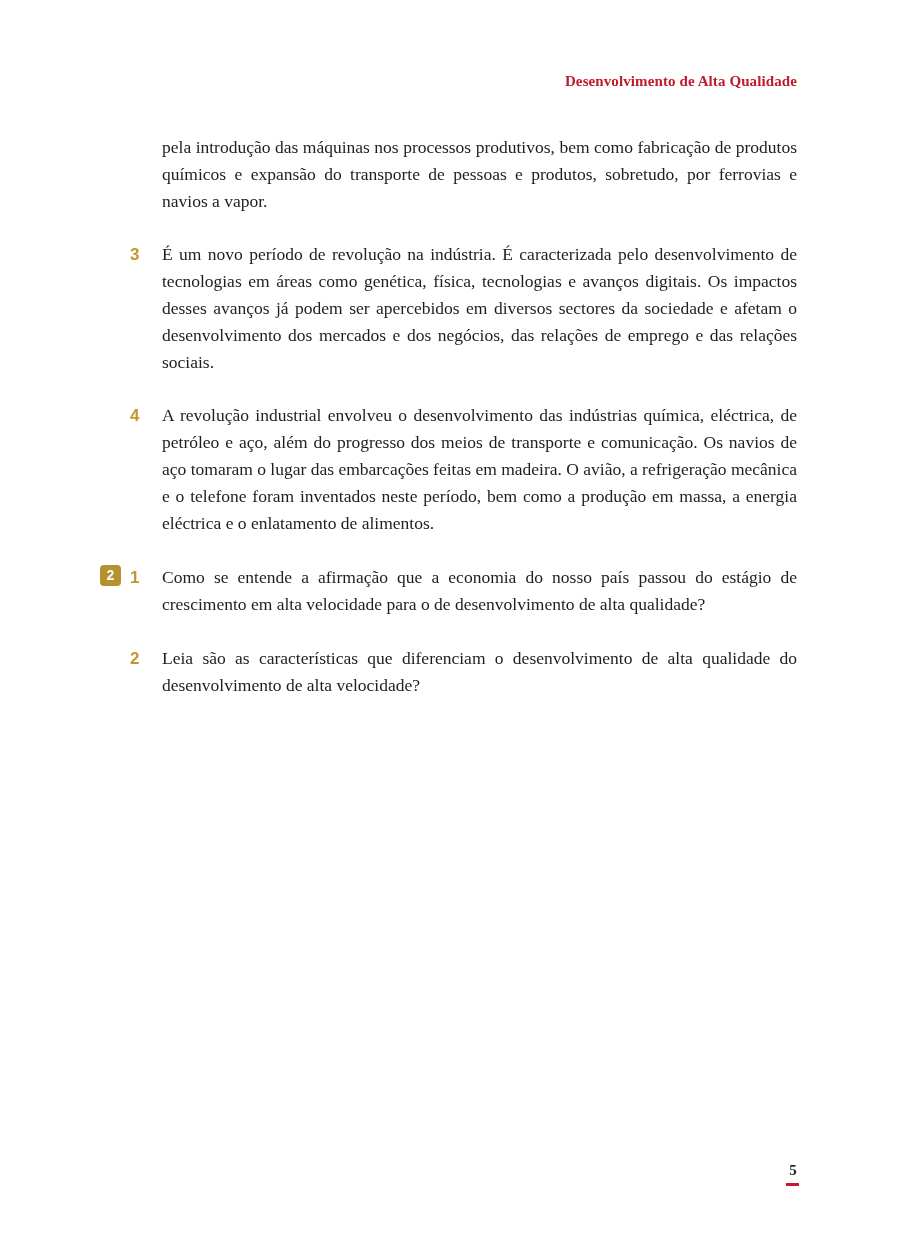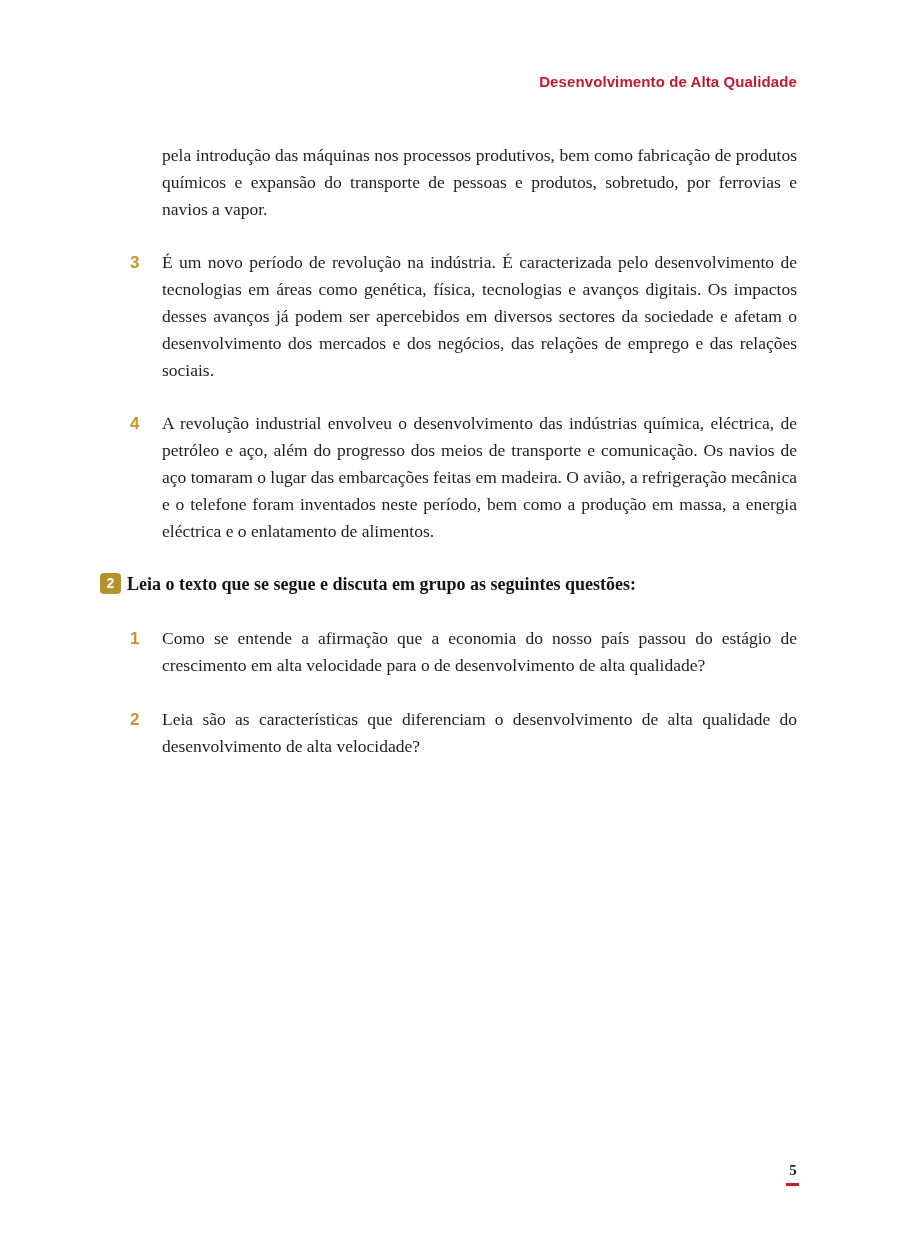--- a/index.html
+++ b/index.html
@@ -10,30 +10,30 @@
     height: 1256px;
     background: #ffffff;
     overflow: hidden;
     font-family: "Liberation Serif", "DejaVu Serif", serif;
     color: var(--text, #1e1e1e);
   }
   .running-head {
     position: absolute;
     top: 73px;
     right: 103px;
-    font-family: Liberation Sans, sans-serif;
+    font-family: Liberation Serif, serif;
     font-weight: bold;
     font-size: 15px;
     letter-spacing: 0.1px;
     color: var(--header-red, #bf1b2c);
   }
   .content {
     position: absolute;
     left: 162px;
-    top: 142px;
+    top: 134px;
     width: 635px;
   }
   .para {
     font-size: 17.5px;
     line-height: 27px;
     text-align: justify;
     color: var(--text, #1e1e1e);
   }
   .list-item {
     position: relative;
@@ -111,21 +111,20 @@
       <p class="para">É um novo período de revolução na indústria. É caracterizada pelo desenvolvimento de tecnologias em áreas como genética, física, tecnologias e avanços digitais. Os impactos desses avanços já podem ser apercebidos em diversos sectores da sociedade e afetam o desenvolvimento dos mercados e dos negócios, das relações de emprego e das relações sociais.</p>
     </div>
 
     <div class="list-item">
       <span class="item-number">4</span>
       <p class="para">A revolução industrial envolveu o desenvolvimento das indústrias química, eléctrica, de petróleo e aço, além do progresso dos meios de transporte e comunicação. Os navios de aço tomaram o lugar das embarcações feitas em madeira. O avião, a refrigeração mecânica e o telefone foram inventados neste período, bem como a produção em massa, a energia eléctrica e o enlatamento de alimentos.</p>
     </div>
 
     <div class="activity">
       <span class="activity-badge">2</span>
-      <span>Leia o texto que se segue e discuta em grupo as seguintes questões:</span>
     </div>
 
     <div class="list-item question">
       <span class="item-number">1</span>
       <p class="para">Como se entende a afirmação que a economia do nosso país passou do estágio de crescimento em alta velocidade para o de desenvolvimento de alta qualidade?</p>
     </div>
 
     <div class="list-item question">
       <span class="item-number">2</span>
       <p class="para">Leia são as características que diferenciam o desenvolvimento de alta qualidade do desenvolvimento de alta velocidade?</p>

